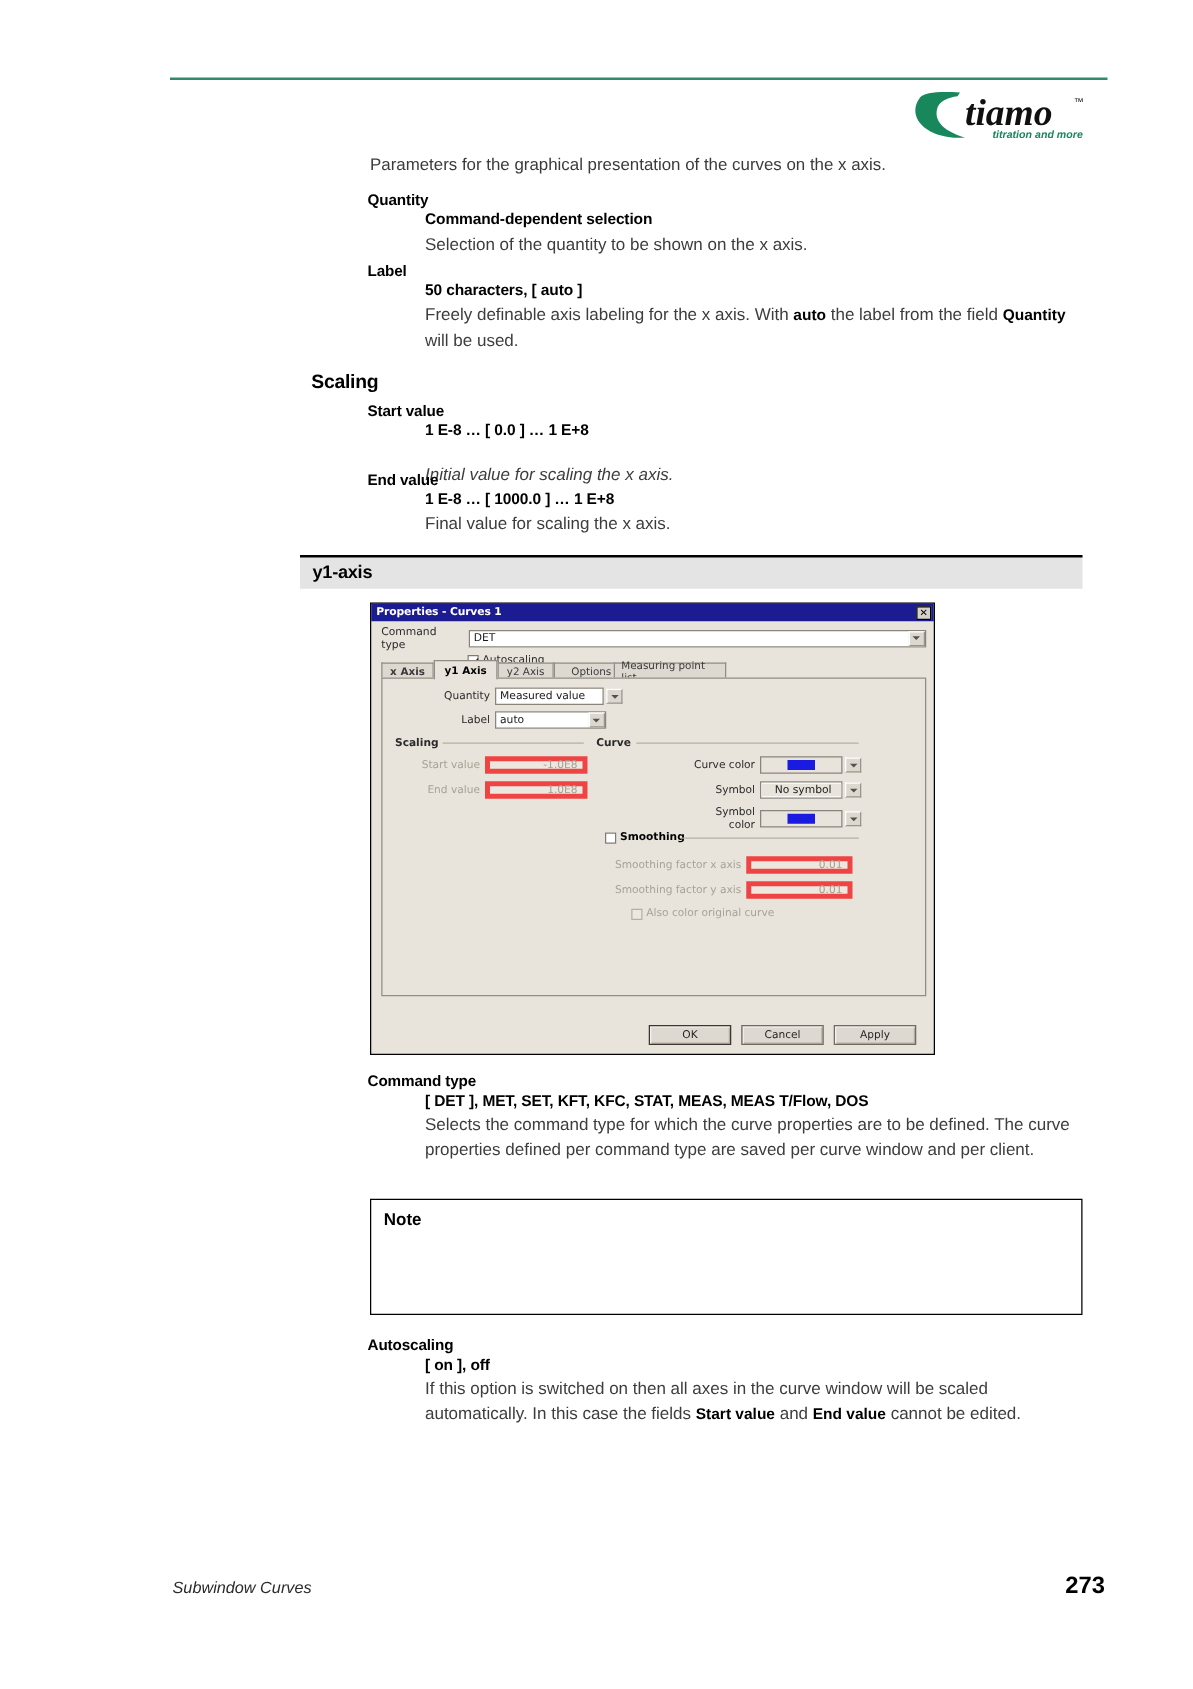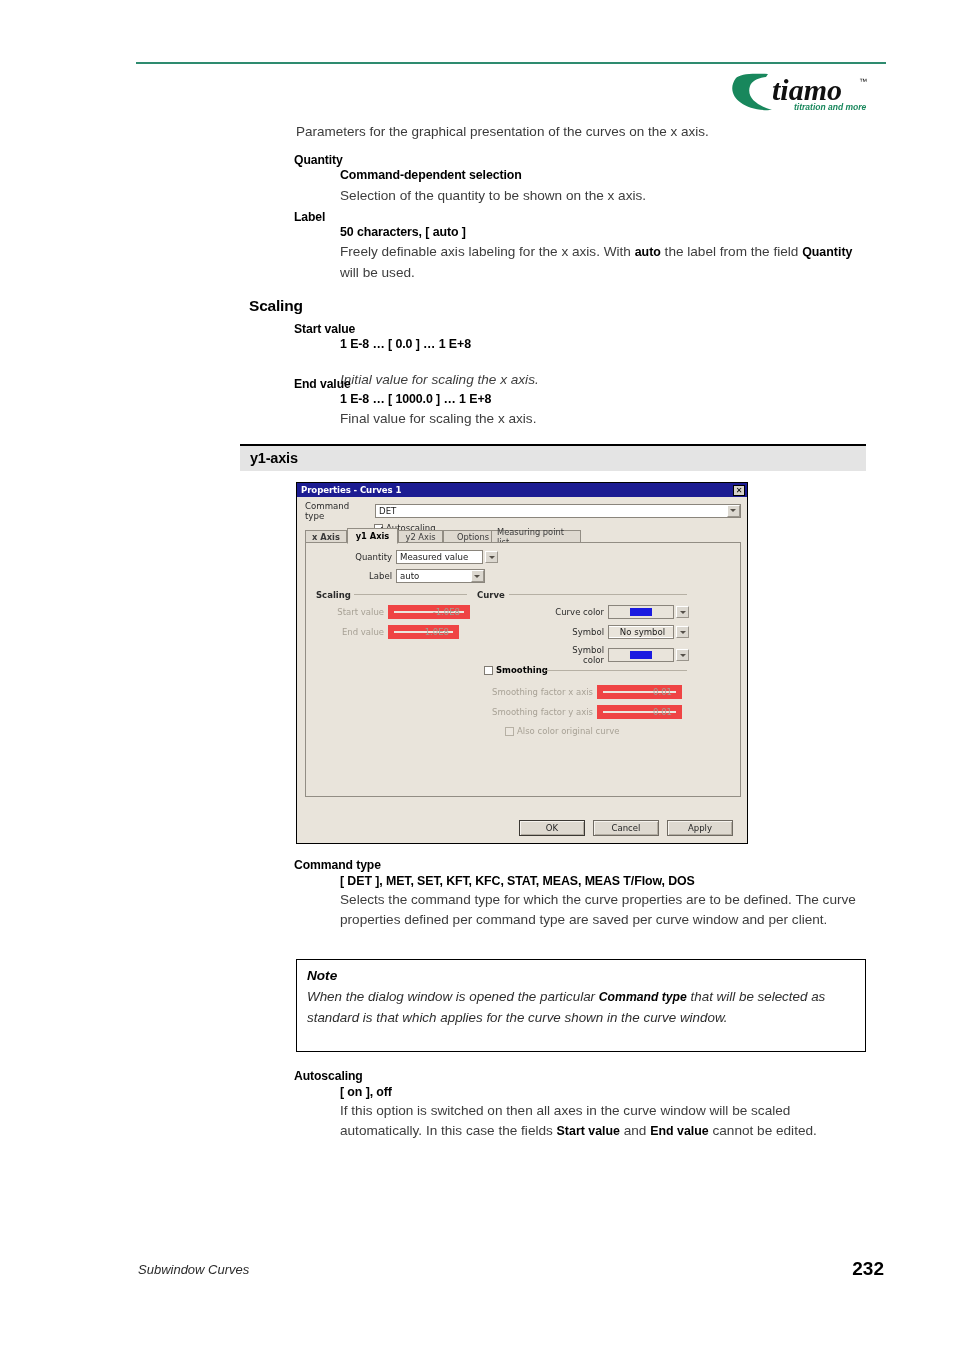--- a/index.html
+++ b/index.html
@@ -104,21 +104,20 @@
     height: 91px;
     border: 1.2px solid #000;
     background: #fff;
   }
   .note-title {
     position: absolute;
     left: 10px;
     top: 8px;
     font-size: 13.6px;
     font-weight: bold;
-    font-style: italic;
     color: #000;
   }
   .note-body {
     position: absolute;
     left: 10px;
     top: 27px;
     width: 548px;
     font-size: 13.4px;
     font-style: italic;
     line-height: 19.5px;
@@ -325,21 +324,21 @@
     font-size: 8.5px;
     color: #2a2a2a;
     text-align: right;
     margin-right: 4px;
   }
   .fieldlabel.dim { color: #a8a296; }
 
   .textbox {
     height: 14px;
     background: #ece7df;
-    border: 6px solid #ef4444;
+    border: 4px solid #ef4444;
     box-sizing: border-box;
     display: flex;
     align-items: center;
     justify-content: flex-end;
     padding-right: 4px;
     font-size: 8.5px;
     color: #a49e92;
   }
 
   .groupline {
@@ -481,21 +480,21 @@
     <div class="grouptitle" style="left:10px; top:47px;">Scaling</div>
     <div class="groupline" style="left:48px; top:51px; width:113px;"></div>
 
     <div class="fieldrow" style="left:22px; top:62px;">
       <span class="fieldlabel dim" style="width:56px;">Start value</span>
       <div class="textbox" style="width:82px;">-1.0E8</div>
     </div>
 
     <div class="fieldrow" style="left:22px; top:82px;">
       <span class="fieldlabel dim" style="width:56px;">End value</span>
-      <div class="textbox" style="width:71px;">1.0E8</div>
+      <div class="textbox" style="width:82px;">1.0E8</div>
     </div>
 
     <div class="grouptitle" style="left:171px; top:47px;">Curve</div>
     <div class="groupline" style="left:203px; top:51px; width:178px;"></div>
 
     <div class="fieldrow" style="left:243px; top:62px;">
       <span class="fieldlabel" style="width:55px;">Curve color</span>
       <div class="swatchwrap" style="width:66px;">
         <span class="swatch" style="background: rgb(26, 26, 224);"></span>
       </div>
@@ -548,21 +547,20 @@
   </div>
 
 </div>
 
 <div class="lvl1" style="top:858px;">Command type</div>
 <div class="lvl2" style="top:874px;">[ DET ], MET, SET, KFT, KFC, STAT, MEAS, MEAS T/Flow, DOS</div>
 <div class="lvl2txt" style="top:890px; width:525px;">Selects the command type for which the curve properties are to be defined. The curve properties defined per command type are saved per curve window and per client.</div>
 
 <div class="note-box">
   <div class="note-title">Note</div>
-  <div class="note-body"><span>When the dialog window is opened the particular </span><b>Command type</b><span> that will be selected as standard is that which applies for the curve shown in the curve window.</span></div>
 </div>
 
 <div class="lvl1" style="top:1069px;">Autoscaling</div>
 <div class="lvl2" style="top:1085px;">[ on ], off</div>
 <div class="lvl2txt" style="top:1101px; width:528px;"><span>If this option is switched on then all axes in the curve window will be scaled automatically. In this case the fields </span><b>Start value</b><span> and </span><b>End value</b><span> cannot be edited.</span></div>
 
 <div class="footer-left">Subwindow Curves</div>
-<div class="footer-right">232</div>
+<div class="footer-right">273</div>
 
 </body></html>

